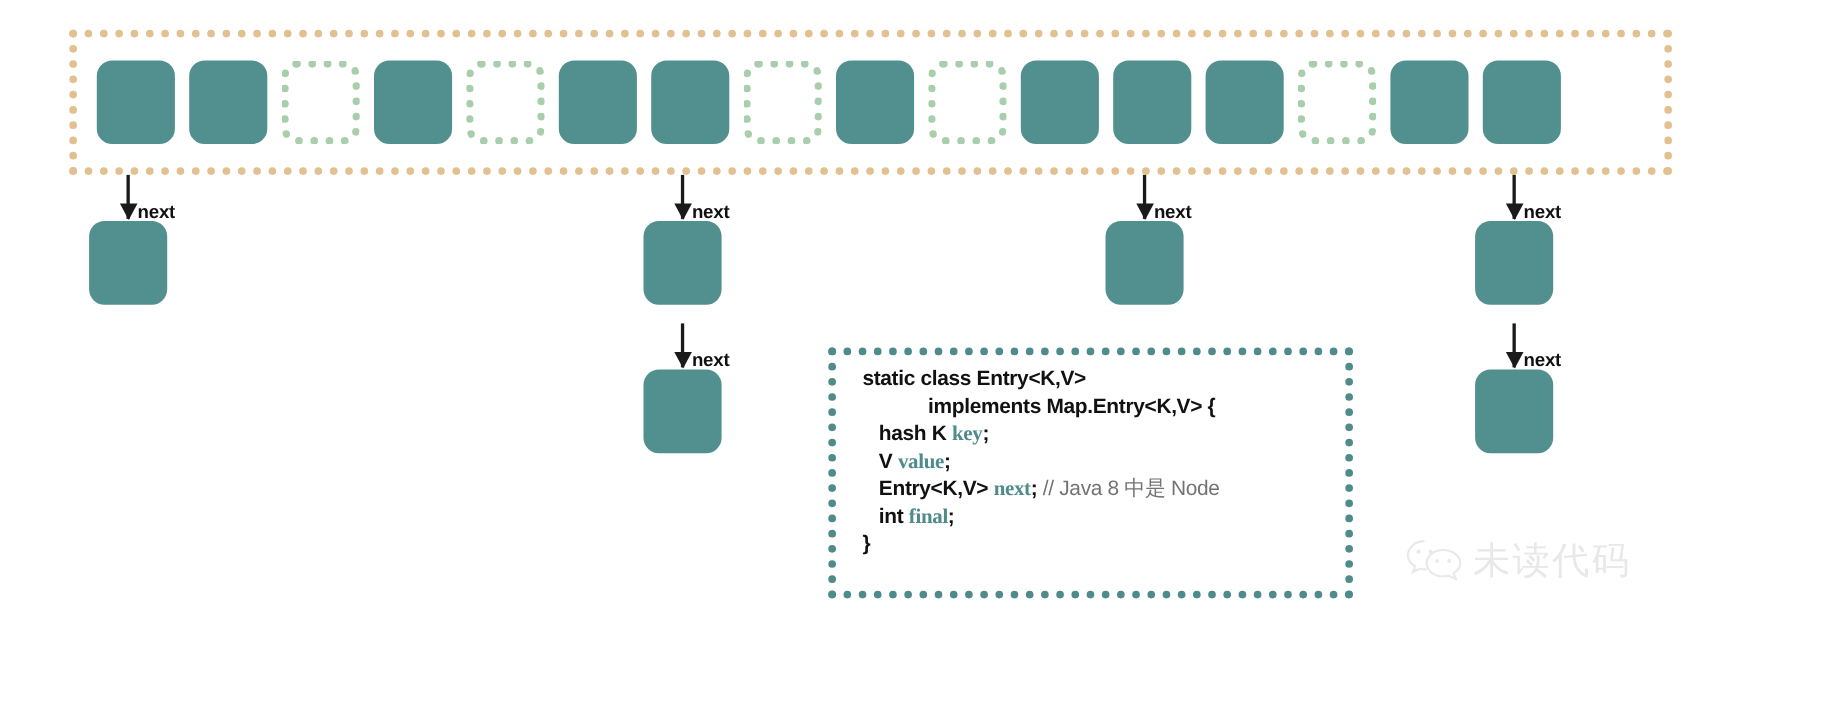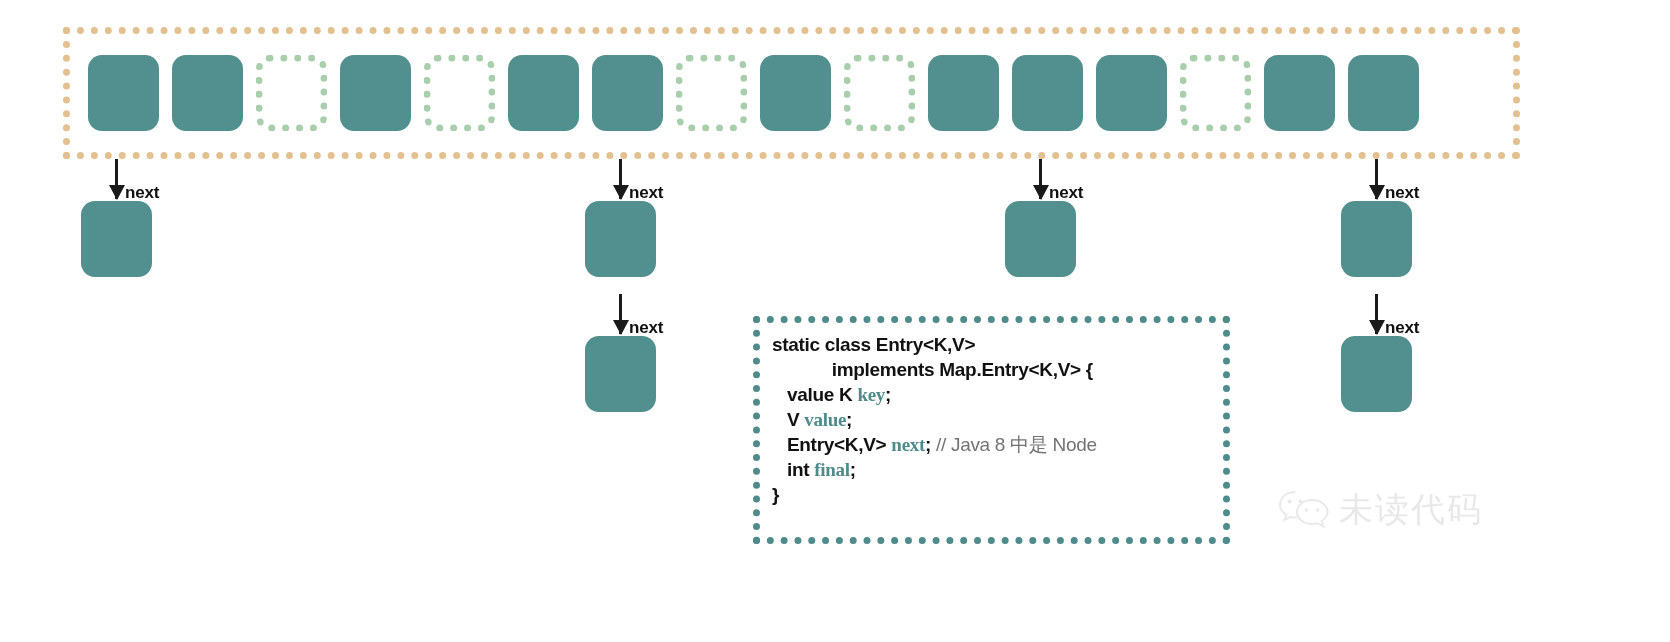--- a/index.html
+++ b/index.html
@@ -82,20 +82,21 @@
     padding:9px 0 0 12px;
   }
   .code-line{
     font-family:"Liberation Sans","DejaVu Sans",sans-serif;
     font-size:19px;
     font-weight:bold;
     color:#111111;
     line-height:25px;
     white-space:pre;
     letter-spacing:-0.3px;
+    margin-left:12px;
   }
   .ident{color:#4e8b8a;font-family:Liberation Serif, serif;}
   .cmt{color:#737373;font-weight:normal;}
 
   
   .watermark{
     position:absolute;
     left:1278px; top:487px;
     display:flex;
     align-items:center;
@@ -170,21 +171,21 @@
         <div class="head"></div>
         <span class="alabel">next</span>
       </div>
       <div class="node" style="left: 1341px; top: 336px;"></div>
     </div>
 
   <div class="code-box">
     <div id="code-lines">
         <div class="code-line"><span>static class Entry&lt;K,V&gt;</span></div>
         <div class="code-line"><span>            implements Map.Entry&lt;K,V&gt; {</span></div>
-        <div class="code-line"><span>   value K </span><span class="ident">key</span><span>;</span></div>
+        <div class="code-line"><span>   hash K </span><span class="ident">key</span><span>;</span></div>
         <div class="code-line"><span>   V </span><span class="ident">value</span><span>;</span></div>
         <div class="code-line"><span>   Entry&lt;K,V&gt; </span><span class="ident">next</span><span>; </span><span class="cmt">// Java 8 中是 Node</span></div>
         <div class="code-line"><span>   int </span><span class="ident">final</span><span>;</span></div>
         <div class="code-line"><span>}</span></div>
       </div>
   </div>
 
   <div class="watermark">
     <span>
       <svg width="52" height="40" viewBox="0 0 52 40" aria-hidden="true">

